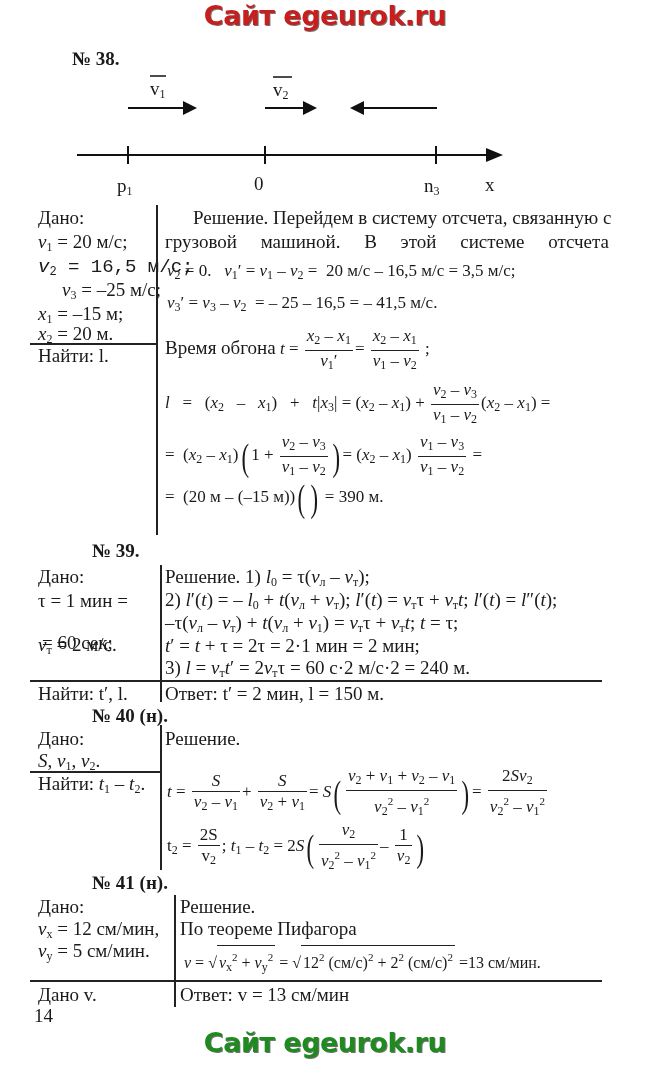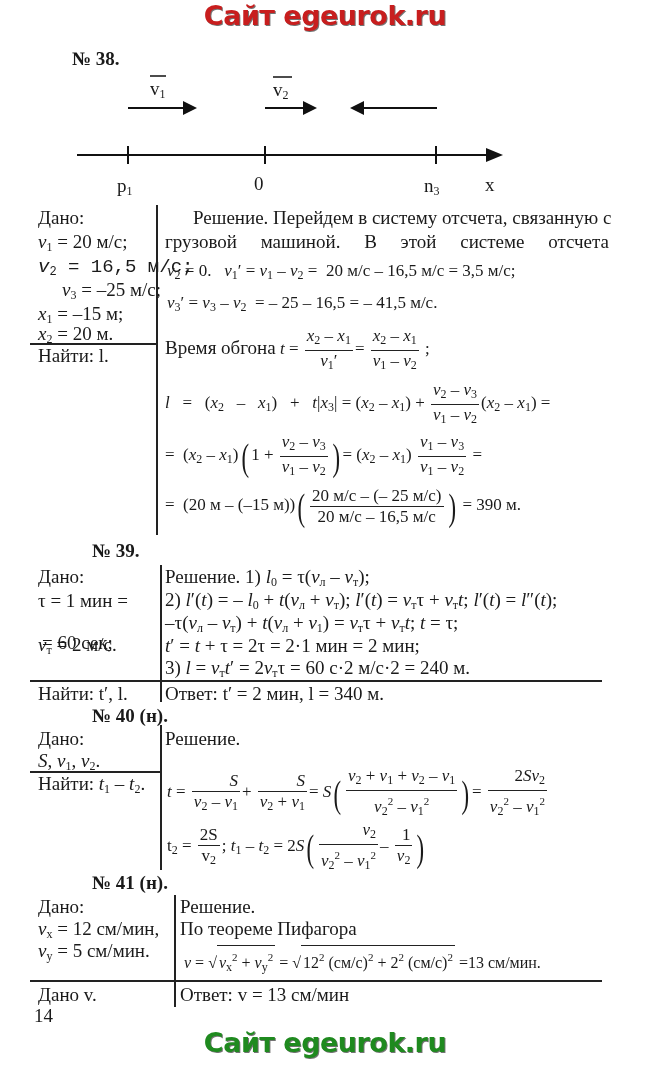--- a/index.html
+++ b/index.html
@@ -12,21 +12,21 @@
   .wm-bot { color:#1f8a1f; left:0; width:650px; text-align:center; top:1027px; }
   .num { font-weight:bold; font-size:19px;margin-left:32px; }
   .t { font-size:19px; line-height:22px; }
   .i { font-style:italic; }
   .vline { position:absolute; width:2px; background:#222; }
   .hline { position:absolute; height:2px; background:#222; }
   sub { font-size:12px; vertical-align:-3px; }
   sup { font-size:11px; vertical-align:7px; }
   .frac { display:inline-block; vertical-align:middle; text-align:center; margin:0 2px; }
   .frac > span { display:block; padding:0 2px; line-height:20px; }
-  .frac > span.top { border-bottom:1.5px solid #222;text-align:right; }
+  .frac > span.top { border-bottom:1.5px solid #222; }
   .paren { font-size:38px; vertical-align:middle; font-weight:lighter; transform:scaleX(0.6); display:inline-block; }
   .sqrt { border-top:1.5px solid #222; padding:8px 2px; }
   svg { position:absolute; overflow:visible; }
 </style>
 </head>
 <body>
 
 <div class="abs wm wm-top">Сайт egeurok.ru</div>
 <div class="abs wm wm-bot">Сайт egeurok.ru</div>
 
@@ -88,38 +88,38 @@
   <span class="frac"><span class="top"><span class="i">v</span><sub>2</sub> – <span class="i">v</span><sub>3</sub></span><span><span class="i">v</span><sub>1</sub> – <span class="i">v</span><sub>2</sub></span></span>(<span class="i">x</span><sub>2</sub> – <span class="i">x</span><sub>1</sub>) =
 </div>
 
 <div class="abs t" style="left:165px;top:432px;font-size:17px;">
   = &nbsp;(<span class="i">x</span><sub>2</sub> – <span class="i">x</span><sub>1</sub>)<span class="paren">(</span>1 +
   <span class="frac"><span class="top"><span class="i">v</span><sub>2</sub> – <span class="i">v</span><sub>3</sub></span><span><span class="i">v</span><sub>1</sub> – <span class="i">v</span><sub>2</sub></span></span><span class="paren">)</span>= (<span class="i">x</span><sub>2</sub> – <span class="i">x</span><sub>1</sub>)
   <span class="frac"><span class="top"><span class="i">v</span><sub>1</sub> – <span class="i">v</span><sub>3</sub></span><span><span class="i">v</span><sub>1</sub> – <span class="i">v</span><sub>2</sub></span></span> =
 </div>
 
 <div class="abs t" style="left:165px;top:486px;font-size:17px;">
-  = &nbsp;(20 м – (–15 м))<span class="paren">(</span><span class="frac"><span class="top">20 м/с – (– 25 м/с)</span><span>20 м/с – 16,5 м/с</span></span><span class="paren">)</span> <span>= 390 м.</span>
+  = &nbsp;(20 м – (–15 м))<span class="paren">(</span><span class="paren">)</span> <span>= 390 м.</span>
 </div>
 
 <div class="abs num" style="left:60px;top:540px;">№ 39.</div>
 <div class="abs t" style="left:38px;top:566px;">Дано:</div>
 <div class="abs t" style="left:38px;top:590px;">τ = 1 мин =</div>
 <div class="abs t" style="left:42px;top:632px;">= 60 сек;</div>
 <div class="abs t" style="left:38px;top:634px;"><span class="i">v</span><sub>т</sub> = 2 м/с.</div>
 <div class="hline" style="left:30px;top:680px;width:572px;"></div>
 <div class="abs t" style="left:38px;top:683px;">Найти: t′, l.</div>
 <div class="vline" style="left:160px;top:565px;height:137px;"></div>
 
 <div class="abs t" style="left:165px;top:566px;">Решение. 1) <span class="i">l</span><sub>0</sub> = τ(<span class="i">v</span><sub>л</sub> – <span class="i">v</span><sub>т</sub>);</div>
 <div class="abs t" style="left:165px;top:589px;">2) <span class="i">l</span>′(<span class="i">t</span>) = – <span class="i">l</span><sub>0</sub> + <span class="i">t</span>(<span class="i">v</span><sub>л</sub> + <span class="i">v</span><sub>т</sub>); <span class="i">l</span>′(<span class="i">t</span>) = <span class="i">v</span><sub>т</sub>τ + <span class="i">v</span><sub>т</sub><span class="i">t</span>; <span class="i">l</span>′(<span class="i">t</span>) = <span class="i">l</span>″(<span class="i">t</span>);</div>
 <div class="abs t" style="left:165px;top:612px;">–τ(<span class="i">v</span><sub>л</sub> – <span class="i">v</span><sub>т</sub>) + <span class="i">t</span>(<span class="i">v</span><sub>л</sub> + <span class="i">v</span><sub>1</sub>) = <span class="i">v</span><sub>т</sub>τ + <span class="i">v</span><sub>т</sub><span class="i">t</span>; <span class="i">t</span> = τ;</div>
 <div class="abs t" style="left:165px;top:635px;"><span class="i">t</span>′ = <span class="i">t</span> + τ = 2τ = 2·1 мин = 2 мин;</div>
 <div class="abs t" style="left:165px;top:657px;">3) <span class="i">l</span> = <span class="i">v</span><sub>т</sub><span class="i">t</span>′ = 2<span class="i">v</span><sub>т</sub>τ = 60 с·2 м/с·2 = 240 м.</div>
-<div class="abs t" style="left:165px;top:683px;">Ответ: t′ = 2 мин, l = 340 м.</div>
+<div class="abs t" style="left:165px;top:683px;">Ответ: t′ = 2 мин, l = 150 м.</div>
 
 <div class="abs num" style="left:60px;top:705px;">№ 40 (н).</div>
 <div class="abs t" style="left:38px;top:728px;">Дано:</div>
 <div class="abs t" style="left:38px;top:750px;"><span class="i">S</span>, <span class="i">v</span><sub>1</sub>, <span class="i">v</span><sub>2</sub>.</div>
 <div class="hline" style="left:30px;top:771px;width:131px;"></div>
 <div class="abs t" style="left:38px;top:773px;">Найти: <span class="i">t</span><sub>1</sub> – <span class="i">t</span><sub>2</sub>.</div>
 <div class="vline" style="left:160px;top:725px;height:145px;"></div>
 
 <div class="abs t" style="left:165px;top:728px;">Решение.</div>
 <div class="abs t" style="left:167px;top:766px;font-size:17px;">

